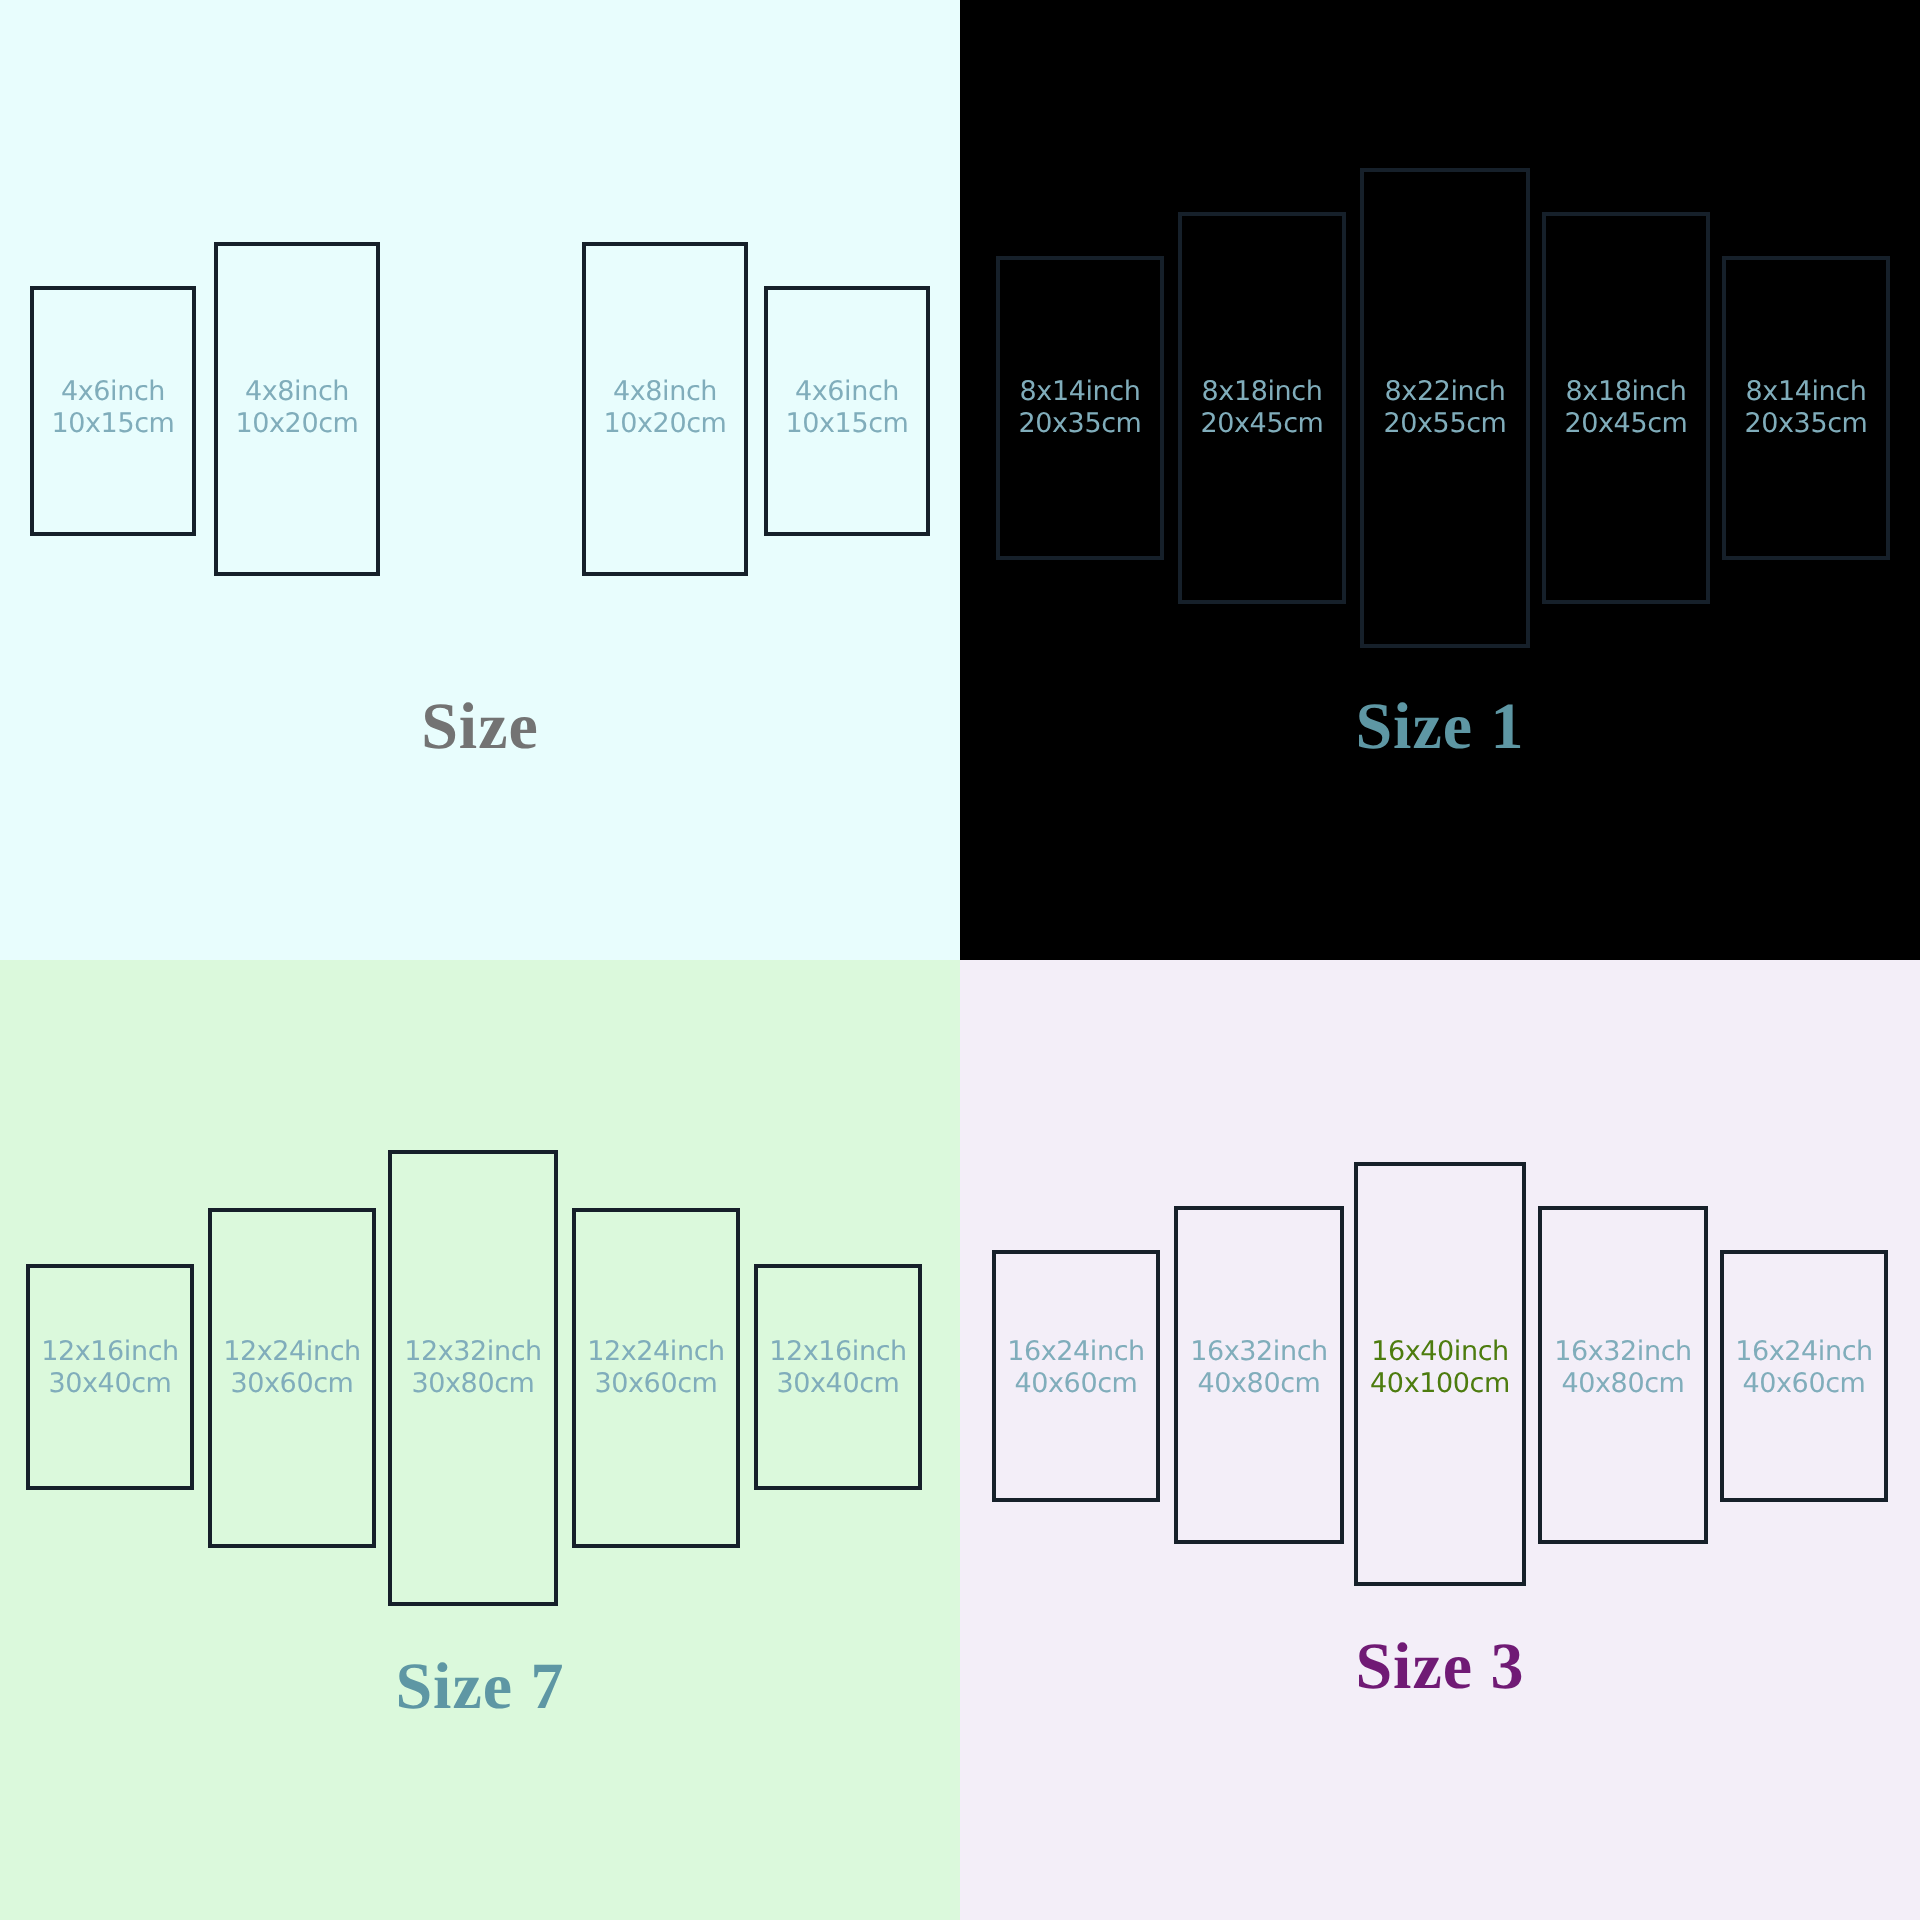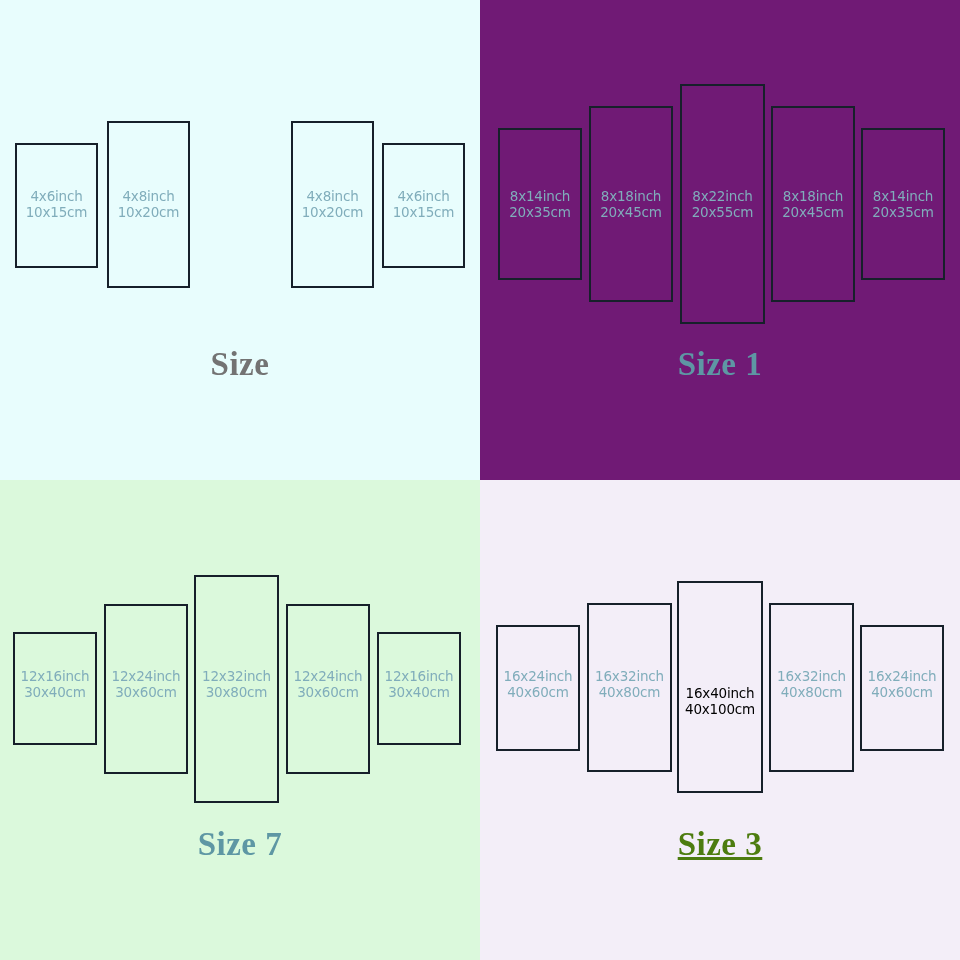--- a/index.html
+++ b/index.html
@@ -85,21 +85,21 @@
         </div>
         <div class="panel" style="left: 291px; top: 121px; width: 83px; height: 167px; border-color: rgb(22, 32, 42);">
           <div class="panel-label" style="color: rgb(128, 173, 187); top: 65px;"><span>4x8inch</span><span class="l2">10x20cm</span></div>
         </div>
         <div class="panel" style="left: 382px; top: 143px; width: 83px; height: 125px; border-color: rgb(22, 32, 42);">
           <div class="panel-label" style="color: rgb(128, 173, 187); top: 43px;"><span>4x6inch</span><span class="l2">10x15cm</span></div>
         </div>
       </div>
       <div class="quad-title" style="top: 346px; color: #737373;">Size</div>
     </div>
-    <div class="quadrant q-tr" style="background: #701a75;">
+    <div class="quadrant q-tr" style="background: #000000;">
       <div class="panels">
         <div class="panel" style="left: 18px; top: 128px; width: 84px; height: 152px; border-color: rgb(22, 32, 42);">
           <div class="panel-label" style="color: rgb(128, 173, 187); top: 58px;"><span>8x14inch</span><span class="l2">20x35cm</span></div>
         </div>
         <div class="panel" style="left: 109px; top: 106px; width: 84px; height: 196px; border-color: rgb(22, 32, 42);">
           <div class="panel-label" style="color: rgb(128, 173, 187); top: 80px;"><span>8x18inch</span><span class="l2">20x45cm</span></div>
         </div>
         <div class="panel" style="left: 200px; top: 84px; width: 85px; height: 240px; border-color: rgb(22, 32, 42);">
           <div class="panel-label" style="color: rgb(128, 173, 187); top: 102px;"><span>8x22inch</span><span class="l2">20x55cm</span></div>
         </div>
@@ -134,24 +134,24 @@
     </div>
     <div class="quadrant q-br" style="background: rgb(243, 238, 248);">
       <div class="panels">
         <div class="panel" style="left: 16px; top: 145px; width: 84px; height: 126px; border-color: rgb(22, 32, 42);">
           <div class="panel-label" style="color: rgb(128, 173, 187); top: 41px;"><span>16x24inch</span><span class="l2">40x60cm</span></div>
         </div>
         <div class="panel" style="left: 107px; top: 123px; width: 85px; height: 169px; border-color: rgb(22, 32, 42);">
           <div class="panel-label" style="color: rgb(128, 173, 187); top: 63px;"><span>16x32inch</span><span class="l2">40x80cm</span></div>
         </div>
         <div class="panel" style="left: 197px; top: 101px; width: 86px; height: 212px; border-color: rgb(22, 32, 42);">
-          <div class="panel-label" style="color: #000000; top: 102px; text-align: center;"><span>16x40inch</span><span class="l2">40x100cm</span></div>
+          <div class="panel-label" style="color: #4d7c0f; top: 85px; text-align: center;"><span>16x40inch</span><span class="l2">40x100cm</span></div>
         </div>
         <div class="panel" style="left: 289px; top: 123px; width: 85px; height: 169px; border-color: rgb(22, 32, 42);">
           <div class="panel-label" style="color: rgb(128, 173, 187); top: 63px;"><span>16x32inch</span><span class="l2">40x80cm</span></div>
         </div>
         <div class="panel" style="left: 380px; top: 145px; width: 84px; height: 126px; border-color: rgb(22, 32, 42);">
           <div class="panel-label" style="color: rgb(128, 173, 187); top: 41px;"><span>16x24inch</span><span class="l2">40x60cm</span></div>
         </div>
       </div>
-      <div class="quad-title" style="top: 346px; color: #4d7c0f; text-decoration: underline;">Size 3</div>
+      <div class="quad-title" style="top: 336px; color: #701a75;">Size 3</div>
     </div>
   </div>
 
 </body></html>

